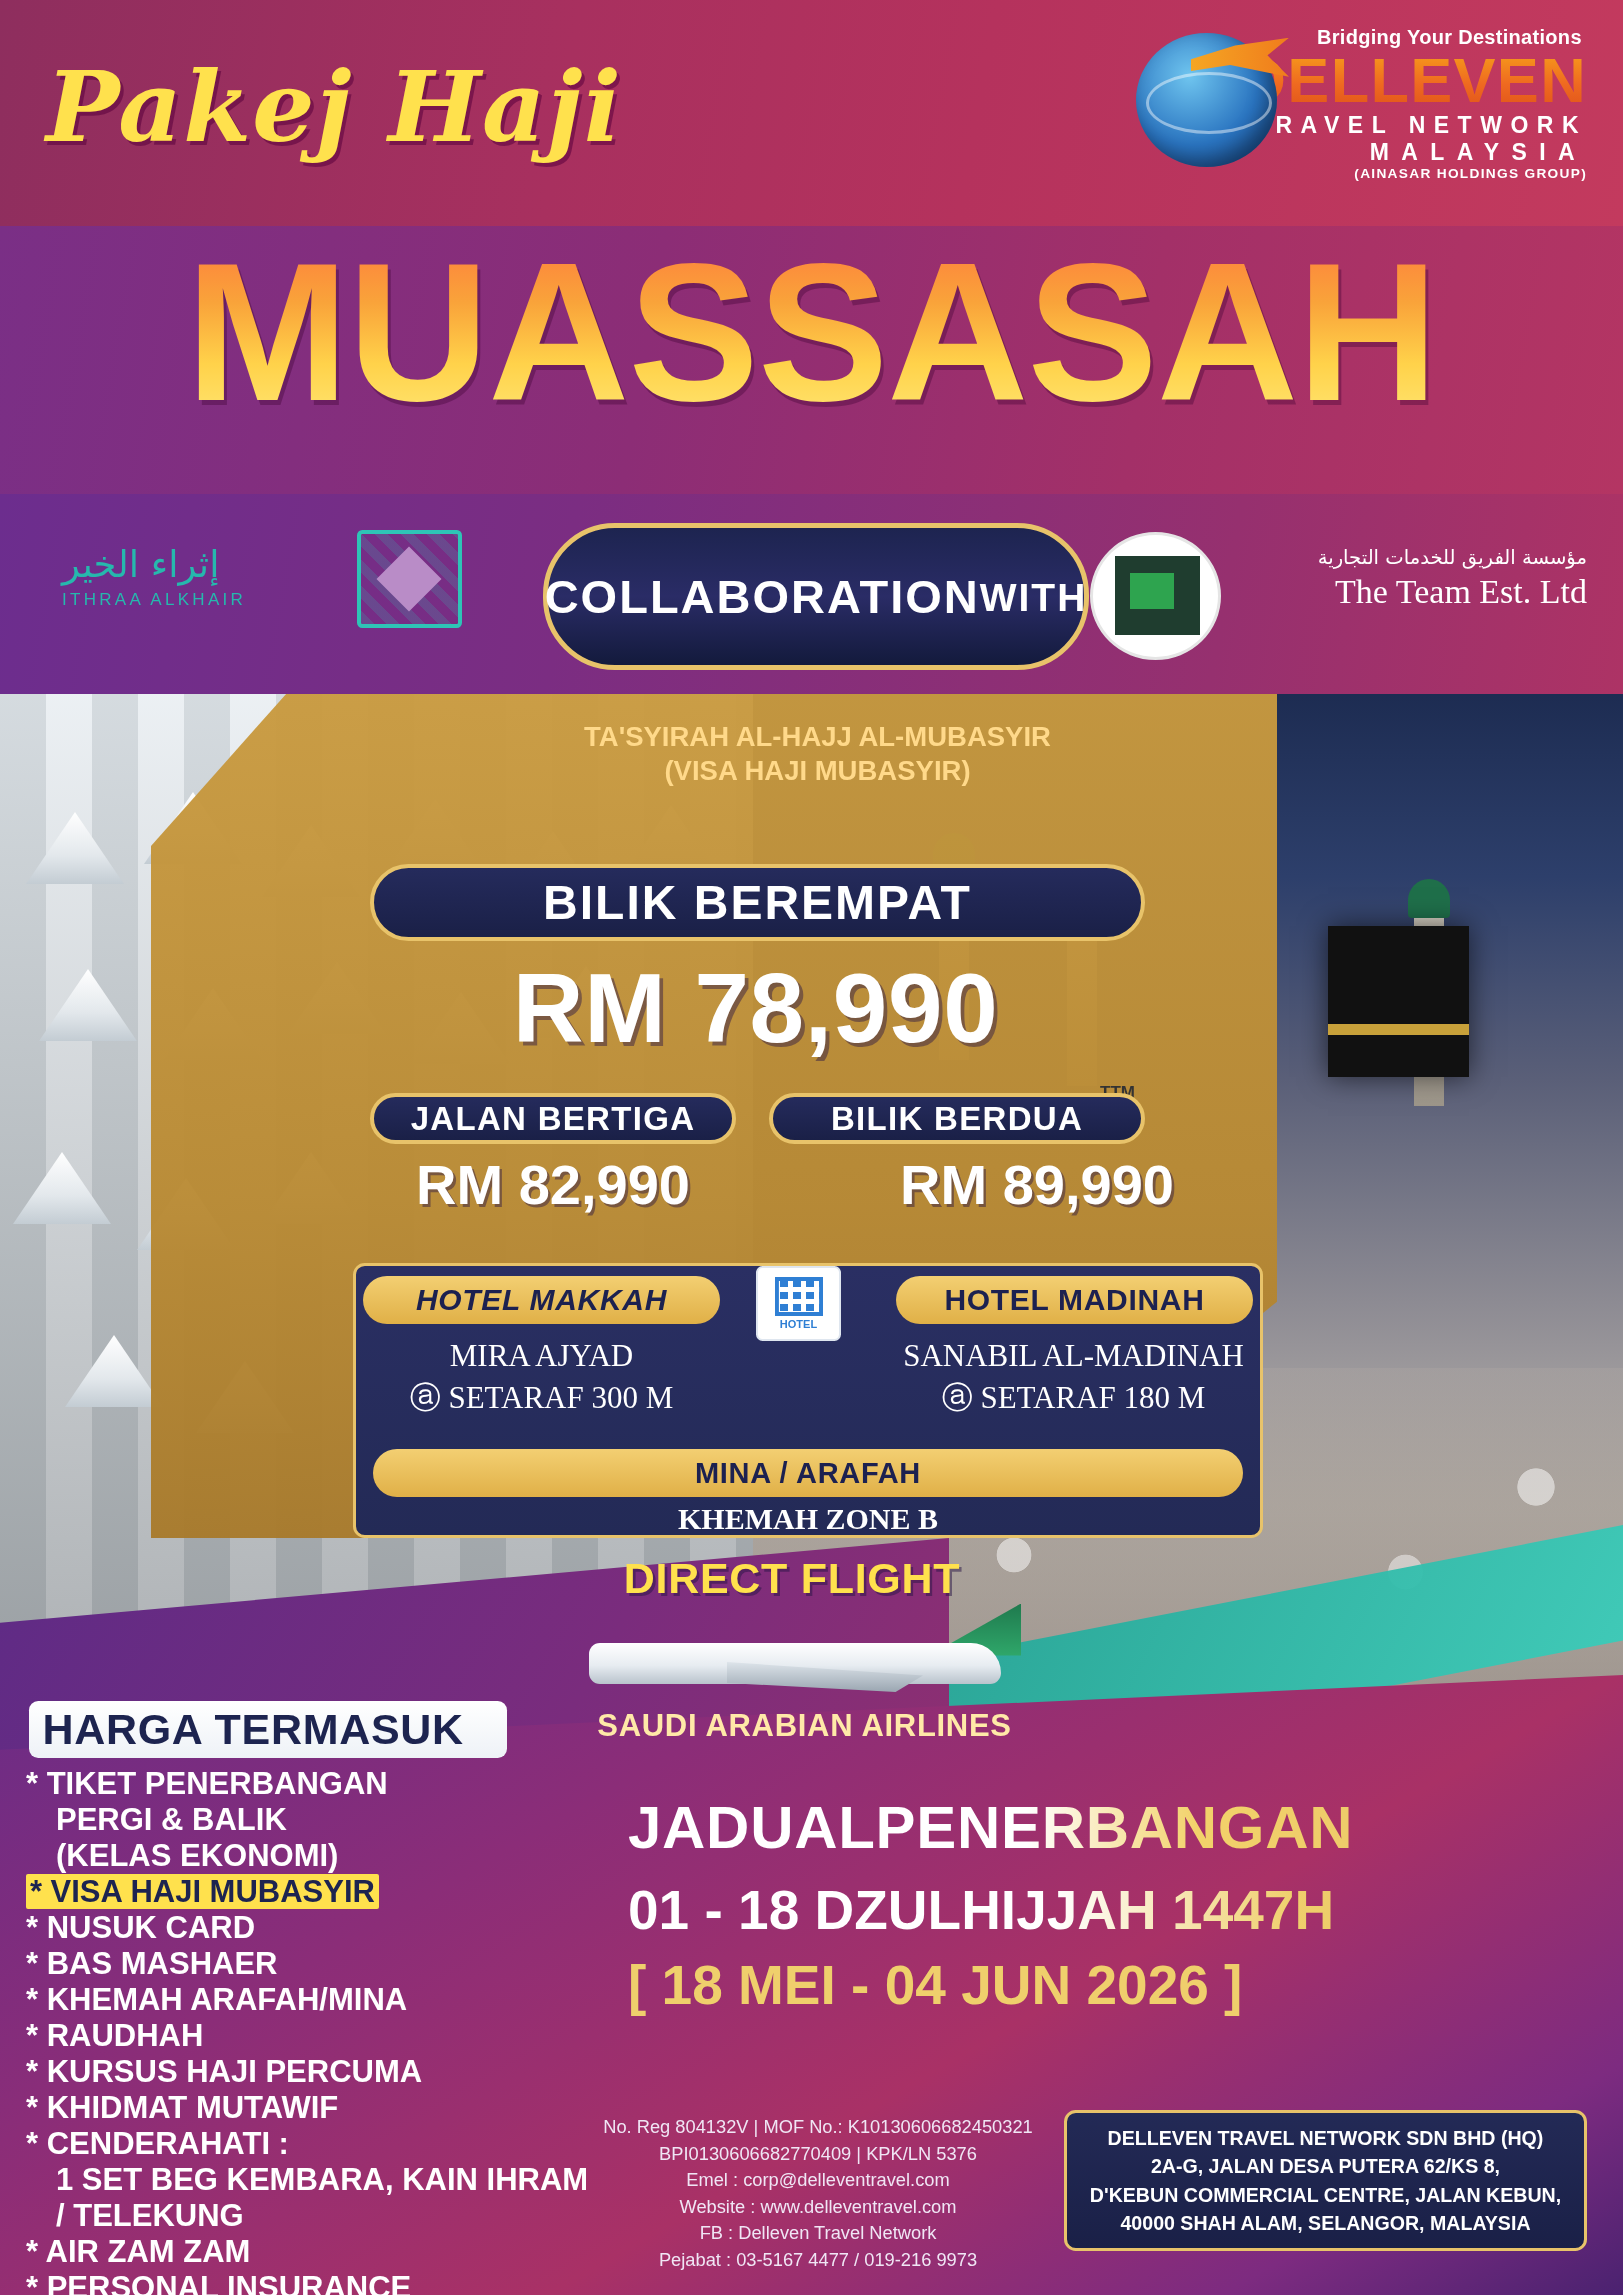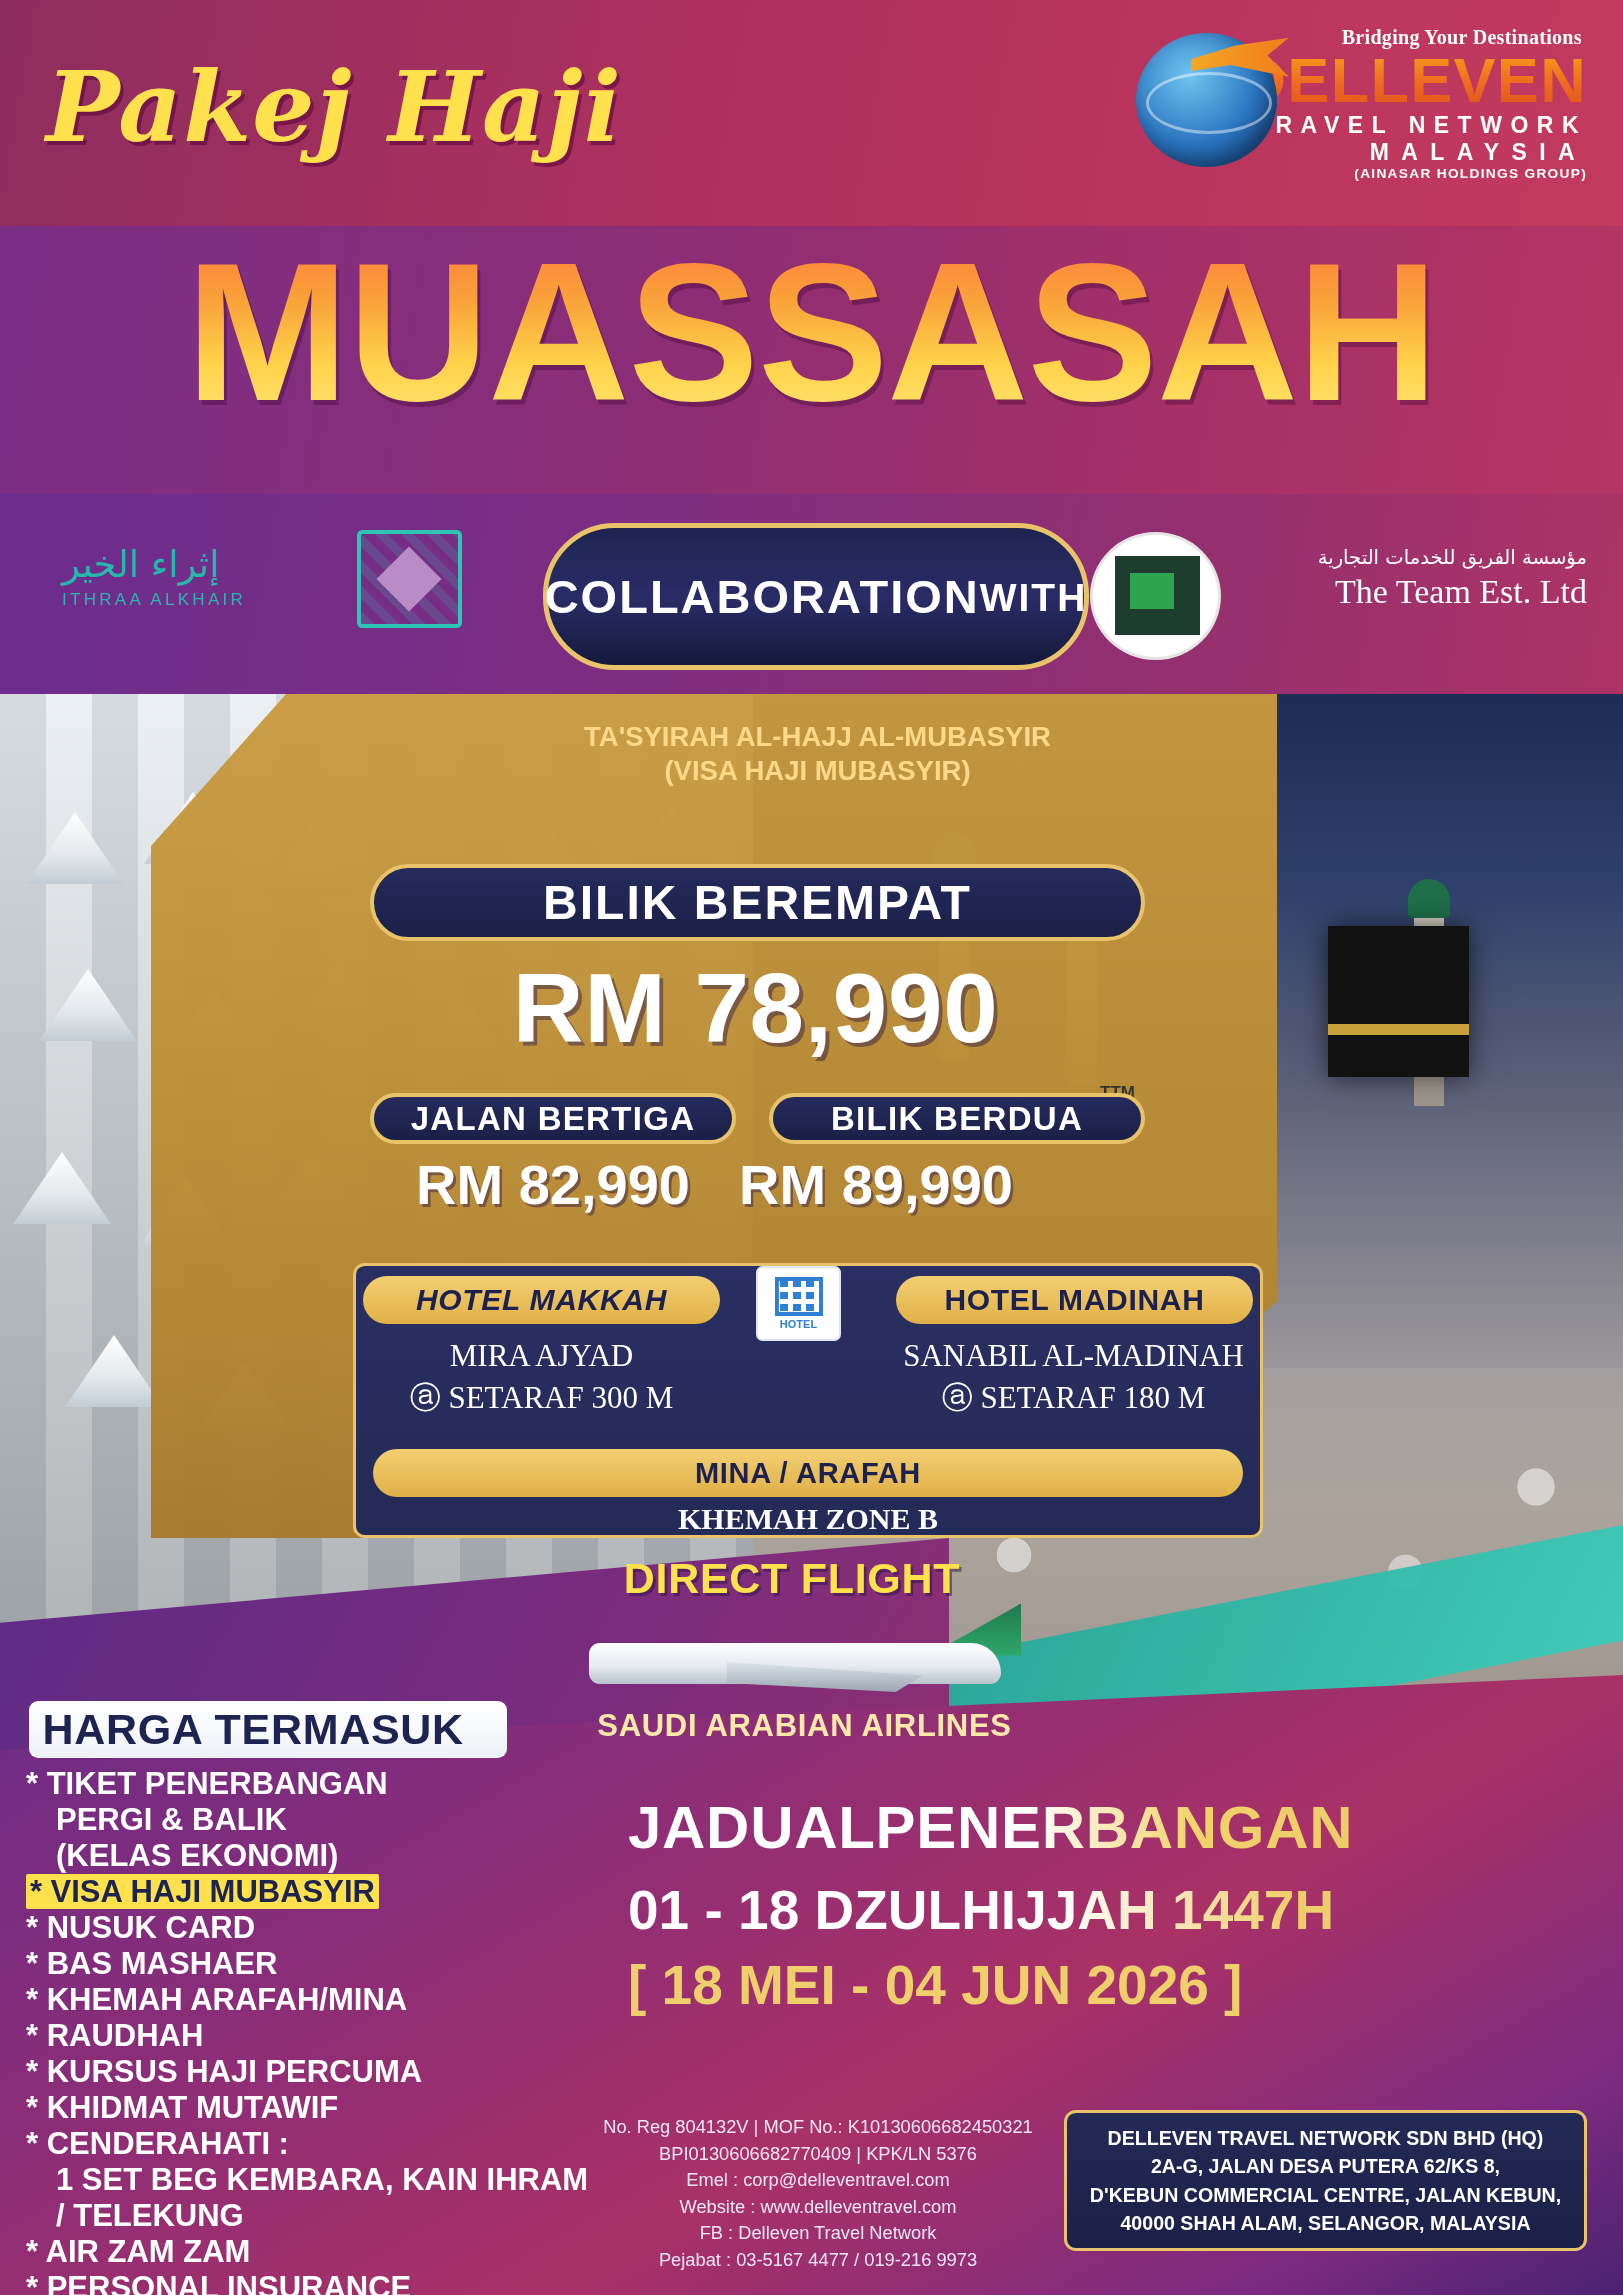--- a/index.html
+++ b/index.html
@@ -31,21 +31,20 @@
     letter-spacing: 1.3px;
     text-shadow: 3.3px 3.9px 0 rgba(90,0,60,.55);
   }
   .logo-box {
     position: absolute; right: 36px; top: 26px; width: 458px; height: 170px;
     text-align: right;
   }
   .logo-tag {
     font-size: 20px; color: #ffffff; font-weight: bold; letter-spacing: 0.3px;
     margin-right: 5.2px;
-    font-family: Liberation Serif, serif;
   }
   .logo-main {
     font-size: 63px; font-weight: bold; letter-spacing: 1.3px; line-height: 1;
     background: linear-gradient(180deg,#f7a01a 0%, #ef6a20 55%, #e0531a 100%);
     -webkit-background-clip: text; background-clip: text; color: transparent;
     text-shadow: 0 0 0 rgba(0,0,0,0);
   }
   .logo-sub1 { font-size: 23px; color:#fff; font-weight:bold; letter-spacing: 8.5px; }
   .logo-sub2 { font-size: 23px; color:#fff; font-weight:bold; letter-spacing: 12.4px; }
   .logo-sub3 { font-size: 13.7px; color:#fff; font-weight:bold; letter-spacing: 1.3px; }
@@ -216,21 +215,21 @@
   }
   .pill-berdua {
     position:absolute; left: 769px; top: 1093px; width: 376px; height: 51px;
     font-size: 33px; letter-spacing: 1.3px;
   }
   .price-3 {
     position:absolute; left: 370px; top: 1152px; width: 366px; text-align:center;
     font-size: 56px; font-weight:bold; color:#fff; text-shadow: 2.6px 2.6px 0 rgba(40,20,70,.45);
   }
   .price-2 {
-    position:absolute; left: 739px; top: 1152px; width: 376px; text-align:left;
+    position:absolute; left: 798px; top: 1152px; width: 376px; text-align:right;
     font-size: 56px; font-weight:bold; color:#fff; text-shadow: 2.6px 2.6px 0 rgba(40,20,70,.45);
   }
 
   
   .hotel-panel {
     position:absolute; left: 353px; top: 1263px; width: 910px; height: 275px;
     background: linear-gradient(180deg,#2a2f63 0%, #232a56 100%);
     border: 3.9px solid #e8c36a; border-radius: 11.8px;
   }
   .hbtn {

